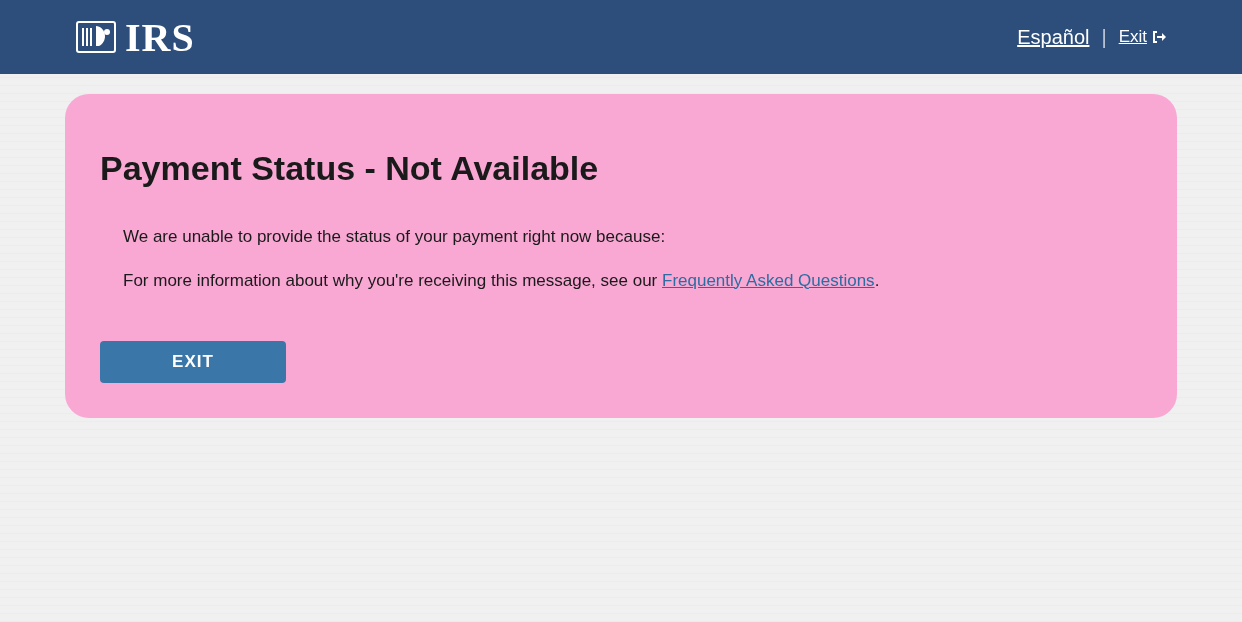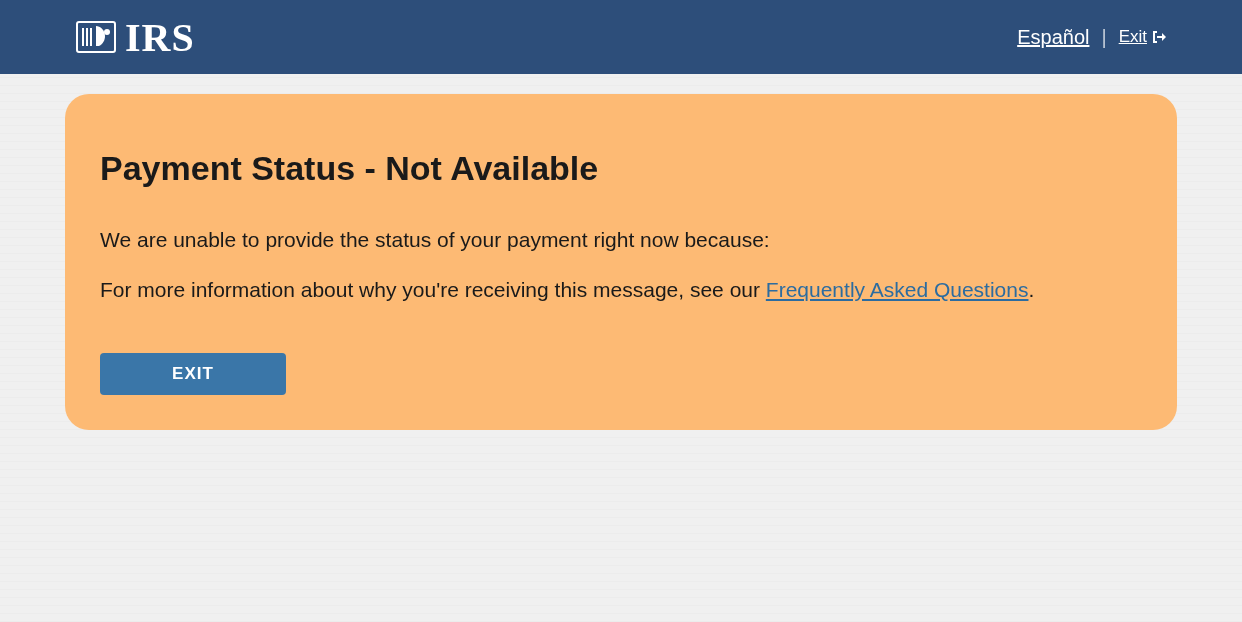--- a/index.html
+++ b/index.html
@@ -67,36 +67,37 @@
       color: white;
       text-decoration: underline;
       font-size: 17px;
       cursor: pointer;
     }
     .signout-icon {
       width: 16px;
       height: 16px;
     }
     .card {
-      background: #fdba74;
+      background: #f9a8d4;
       margin: 20px 65px 30px 65px;
       border-radius: 24px;
       padding: 55px 35px 35px 35px;
     }
     .page-title {
       font-size: 34px;
       font-weight: bold;
       color: #1a1a1a;
       margin-bottom: 36px;
     }
     .body-text {
-      font-size: 21px;
+      font-size: 17px;
       color: #1a1a1a;
       line-height: 1.5;
       margin-bottom: 18px;
+      margin-left: 23px;
     }
     .reason-list {
       list-style: disc;
       padding-left: 46px;
       margin-bottom: 18px;
     }
     .reason-list li {
       font-size: 17px;
       color: #1a1a1a;
       line-height: 1.5;

